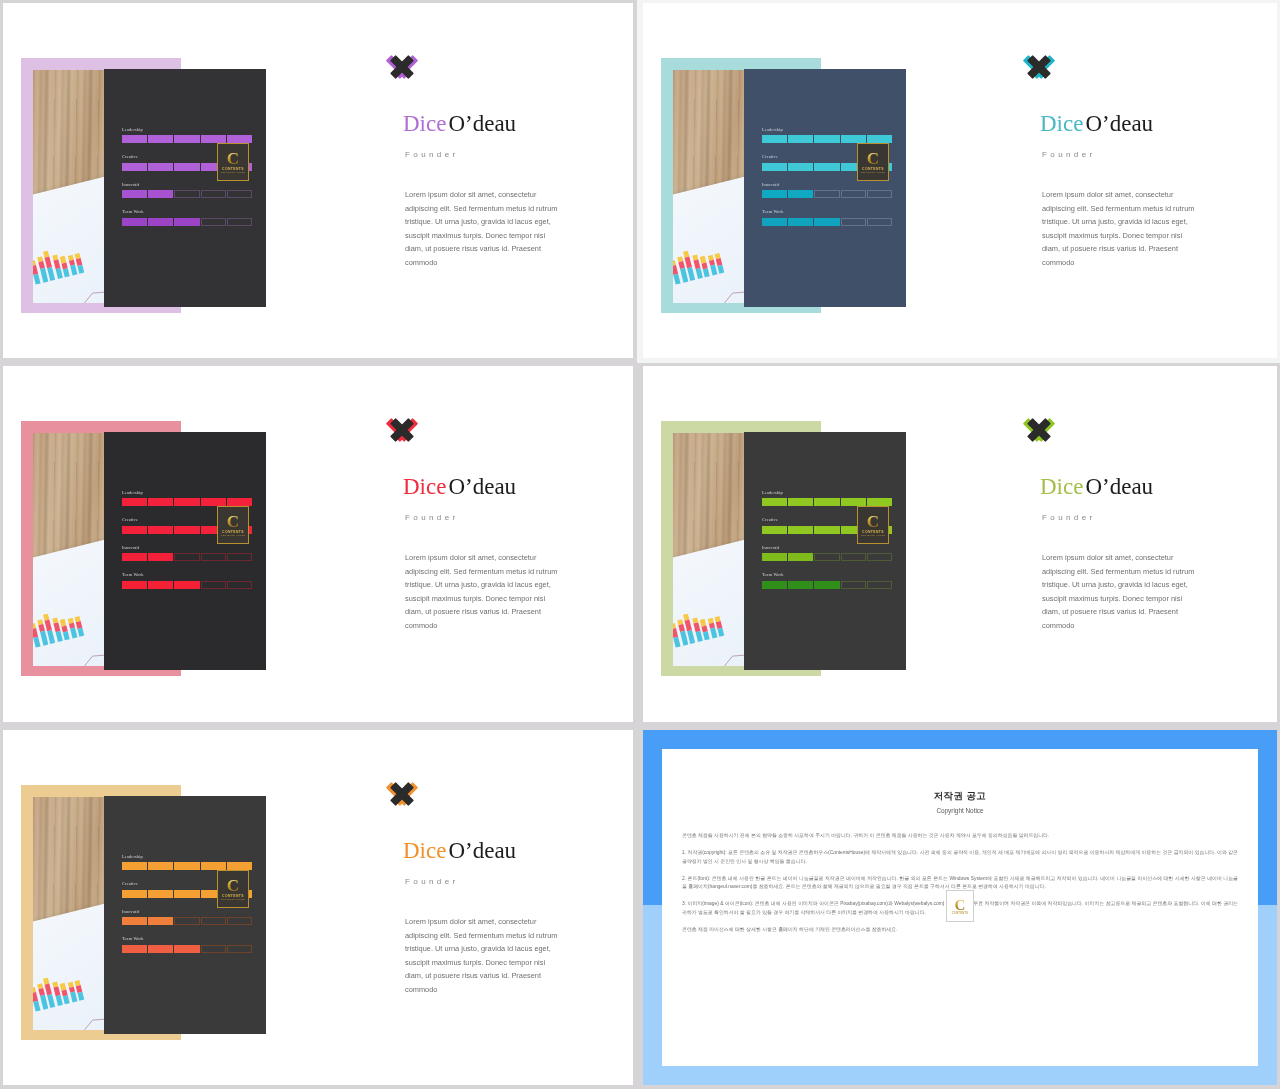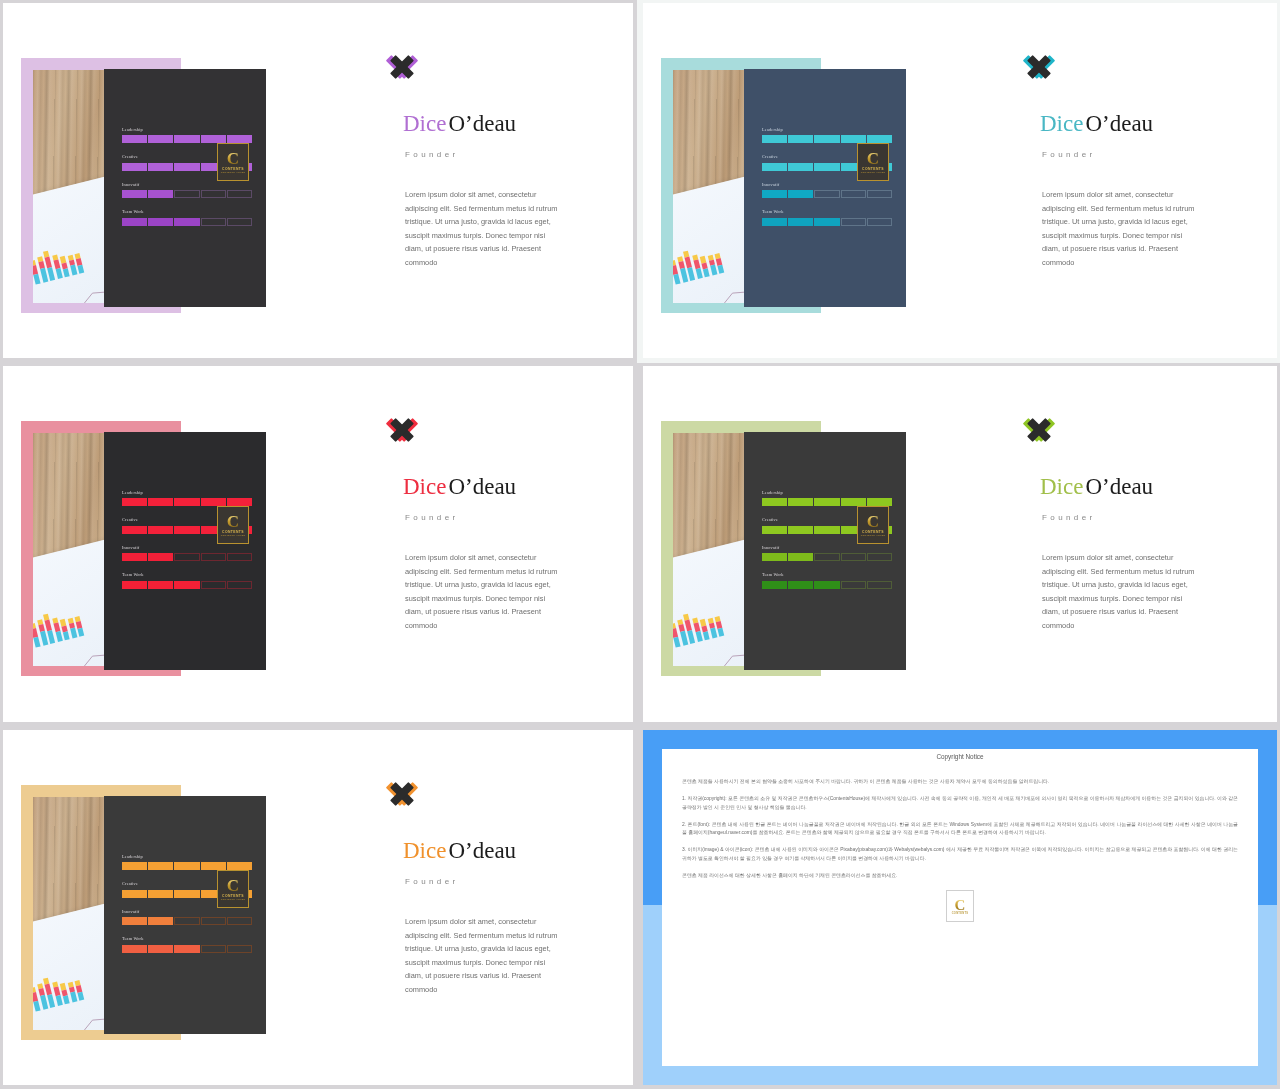--- a/index.html
+++ b/index.html
@@ -745,20 +745,21 @@
       <div class="role" style="left:402px;top:147px;">Founder</div>
       <div class="body" style="left:402px;top:185px;">Lorem ipsum dolor sit amet, consectetur adipiscing elit. Sed fermentum metus id rutrum tristique. Ut urna justo, gravida id lacus eget, suscipit maximus turpis. Donec tempor nisi diam, ut posuere risus varius id. Praesent commodo</div>
     </div>
   </div>
 
   <div class="cell c5">
     <div class="slide">
       <div class="cw-outer">
         <div class="cw-top"></div>
         <div class="cw-card">
+          <div class="cw-title">저작권 공고</div>
           <div class="cw-sub">Copyright Notice</div>
           <div class="cw-body" id="cwbody">
               <div class="cw-p">콘텐츠 제품을 사용하시기 전에 본의 협약을 소중히 사포하여 주시기 바랍니다. 귀하가 이 콘텐츠 제품을 사용하는 것은 사용자 계약서 모두에 동의하셨음을 알려드립니다.</div>
               <div class="cw-p">1. 저작권(copyright): 모든 콘텐츠의 소유 및 저작권은 콘텐츠하우스(ContentsHouse)에 제작사에게 있습니다. 사전 속에 동의 공략적 이용, 개인적 세 배포 재기배포에 의사이 영리 목적으로 이용하서자 제삼자에게 이용하는 것은 금지되어 있습니다. 이와 같은 공략정가 발인 시 준인된 민사 및 형사상 책임을 물습니다.</div>
               <div class="cw-p">2. 폰트(font): 콘텐츠 내에 사용된 한글 폰트는 네이버 나눔글꼴로 저작권은 네이버에 저작된습니다. 한글 외의 모든 폰트는 Windows System에 포함된 서체로 제공해드리고 저작되어 있습니다. 네이버 나눔글꼴 라이선스에 대한 사세한 사항은 네이버 나눔글꼴 홈페이지(hangeul.naver.com)를 참조하세요. 폰트는 콘텐츠와 함께 제공되지 않으므로 필요할 경우 직접 폰트를 구하셔서 다른 폰트로 변경하여 사용하시기 바랍니다.</div>
               <div class="cw-p">3. 이미지(image) &amp; 아이콘(icon): 콘텐츠 내에 사용된 이미지와 아이콘은 Pixabay(pixabay.com)과 Webalys(webalys.com) 에서 제공한 무료 저작물이며 저작권은 이쪽에 저작되있습니다. 이미지는 참고용으로 제공되고 콘텐츠와 포함됩니다. 이에 대한 권리는 귀하가 별도로 확인하셔야 할 필요가 있을 경우 여기를 삭제하셔서 다른 이미지를 변경하여 사용하시기 바랍니다.</div>
               <div class="cw-p">콘텐츠 제품 라이선스에 대한 상세한 사항은 홈페이지 하단에 기재된 콘텐츠라이선스를 참조하세요.</div>
             </div>
         </div>
         <div class="cw-logo">

